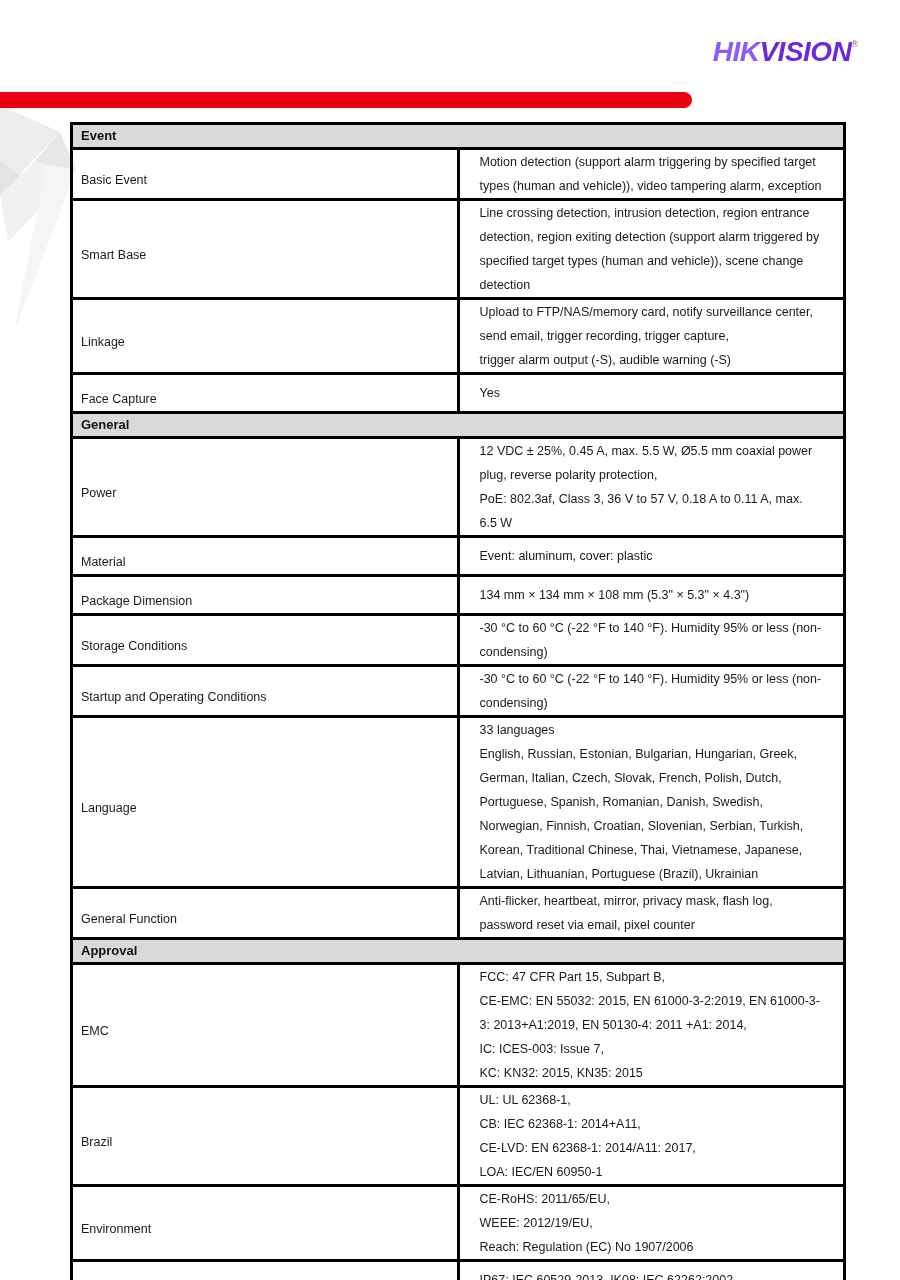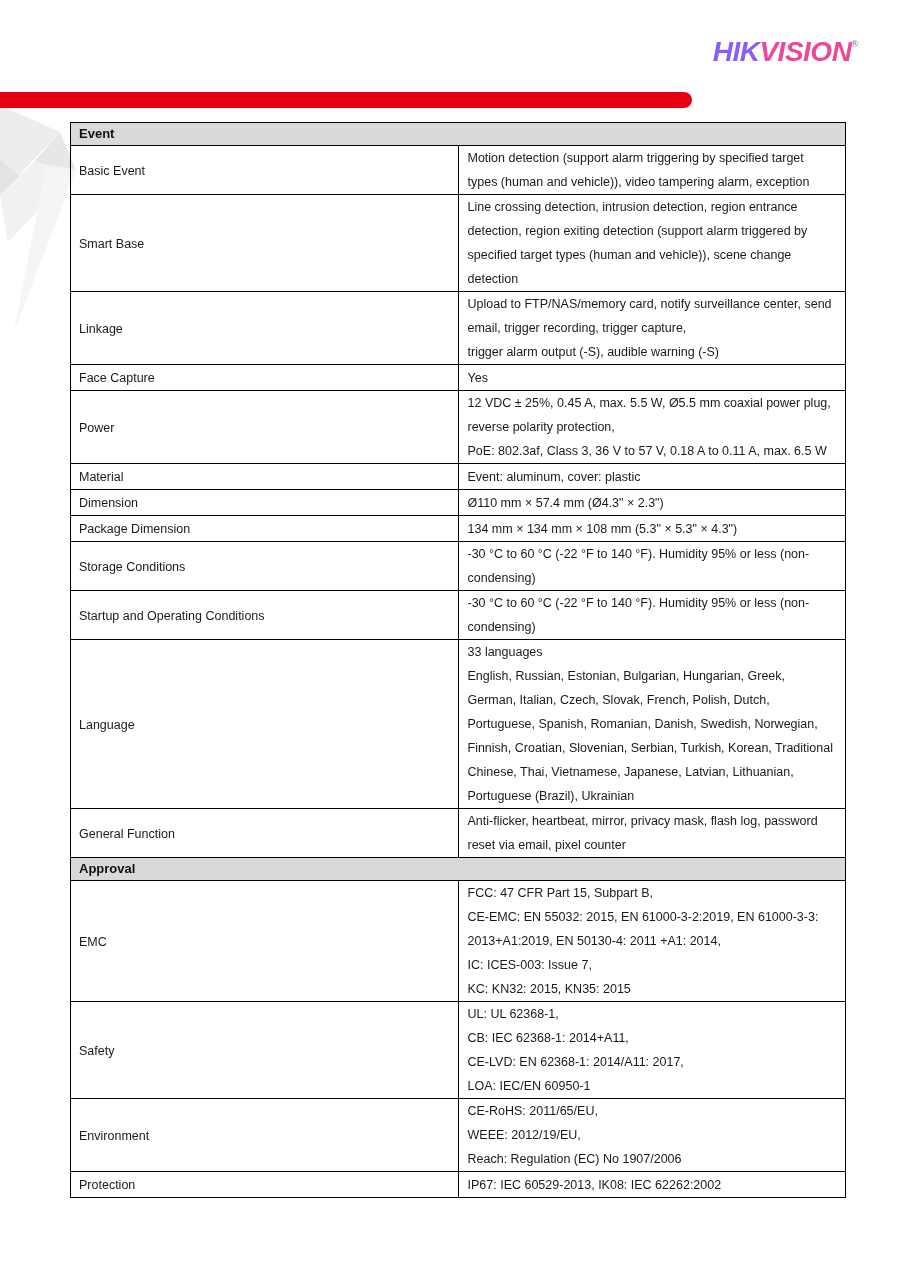--- a/index.html
+++ b/index.html
@@ -7,45 +7,45 @@
     position:relative; width:900px; height:1280px; background:#ffffff;
     font-family:"Liberation Sans", sans-serif; color:#1a1a1a; overflow:hidden;
   }
   
   .logo {
     position:absolute; top:36px; right:42px;
     font-style:italic; font-weight:bold; font-size:28px; letter-spacing:-0.5px;
     white-space:nowrap;
   }
   .logo .hik { color:#8b5cf6; }
-  .logo .vision { color:#ec4899; }
+  .logo .vision { color:#6d28d9; }
   .logo .reg { color:#8c8f92; font-size:9px; font-style:normal; vertical-align:14px; letter-spacing:0; }
   
   .redbar {
     position:absolute; top:92px; left:0; width:692px; height:16px;
     background:#e60012; border-radius:0 8px 8px 0;
   }
   
   .watermark { position:absolute; left:0; top:100px; }
   
   table.spec {
     position:absolute; left:70px; top:122px; width:776px;
     border-collapse:collapse; table-layout:fixed;
     font-size:12.5px; color:#1a1a1a;
   }
-  table.spec td { border:1px solid #000000; vertical-align:middle; box-sizing:border-box; }
+  table.spec td { border:3px solid #000000; vertical-align:middle; box-sizing:border-box; }
   td.sec {
     background:#d9d9d9; font-weight:bold; font-size:13px;
     padding:2px 8px; line-height:18px; color:#111;
   }
   td.lbl {
-    width:223px; padding:1px 28px 0 8px; line-height:24px;
+    width:223px; padding:12px 28px 0 8px; line-height:24px;
   }
   td.val {
-    padding:0 9px; line-height:24px; white-space:pre-line;
+    padding:0 20px; line-height:24px; white-space:pre-line;
   }
 </style>
 </head>
 <body>
 
 <div class="page">
 
   <svg class="watermark" width="90" height="250" viewBox="0 0 90 250" aria-hidden="true">
     <polygon points="0,5 60,32 0,95" fill="#ededed"></polygon>
     <polygon points="60,32 76,70 34,62" fill="#e7e7e7"></polygon>
@@ -78,31 +78,30 @@
         <td class="val">Upload to FTP/NAS/memory card, notify surveillance center, send email, trigger recording, trigger capture,
 trigger alarm output (-S), audible warning (-S)</td>
       </tr>
 
       <tr>
         <td class="lbl">Face Capture</td>
         <td class="val">Yes</td>
       </tr>
 
       <tr>
+        <td class="sec" colspan="2">General</td>
+      </tr>
+      <tr>
         <td class="lbl">Power</td>
         <td class="val">12 VDC ± 25%, 0.45 A, max. 5.5 W, Ø5.5 mm coaxial power plug, reverse polarity protection,
 PoE: 802.3af, Class 3, 36 V to 57 V, 0.18 A to 0.11 A, max. 6.5 W</td>
       </tr>
       <tr>
         <td class="lbl">Material</td>
         <td class="val">Event: aluminum, cover: plastic</td>
-      </tr>
-      <tr>
-        <td class="lbl">Dimension</td>
-        <td class="val">Ø110 mm × 57.4 mm (Ø4.3" × 2.3")</td>
       </tr>
       <tr>
         <td class="lbl">Package Dimension</td>
         <td class="val">134 mm × 134 mm × 108 mm (5.3" × 5.3" × 4.3")</td>
       </tr>
       <tr>
         <td class="lbl">Storage Conditions</td>
         <td class="val">-30 °C to 60 °C (-22 °F to 140 °F). Humidity 95% or less (non-condensing)</td>
       </tr>
       <tr>
@@ -123,21 +122,21 @@
         <td class="sec" colspan="2">Approval</td>
       </tr>
       <tr>
         <td class="lbl">EMC</td>
         <td class="val">FCC: 47 CFR Part 15, Subpart B,
 CE-EMC: EN 55032: 2015, EN 61000-3-2:2019, EN 61000-3-3: 2013+A1:2019, EN 50130-4: 2011 +A1: 2014,
 IC: ICES-003: Issue 7,
 KC: KN32: 2015, KN35: 2015</td>
       </tr>
       <tr>
-        <td class="lbl">Safety</td>
+        <td class="lbl">Brazil</td>
         <td class="val">UL: UL 62368-1,
 CB: IEC 62368-1: 2014+A11,
 CE-LVD: EN 62368-1: 2014/A11: 2017,
 LOA: IEC/EN 60950-1</td>
       </tr>
       <tr>
         <td class="lbl">Environment</td>
         <td class="val">CE-RoHS: 2011/65/EU,
 WEEE: 2012/19/EU,
 Reach: Regulation (EC) No 1907/2006</td>

